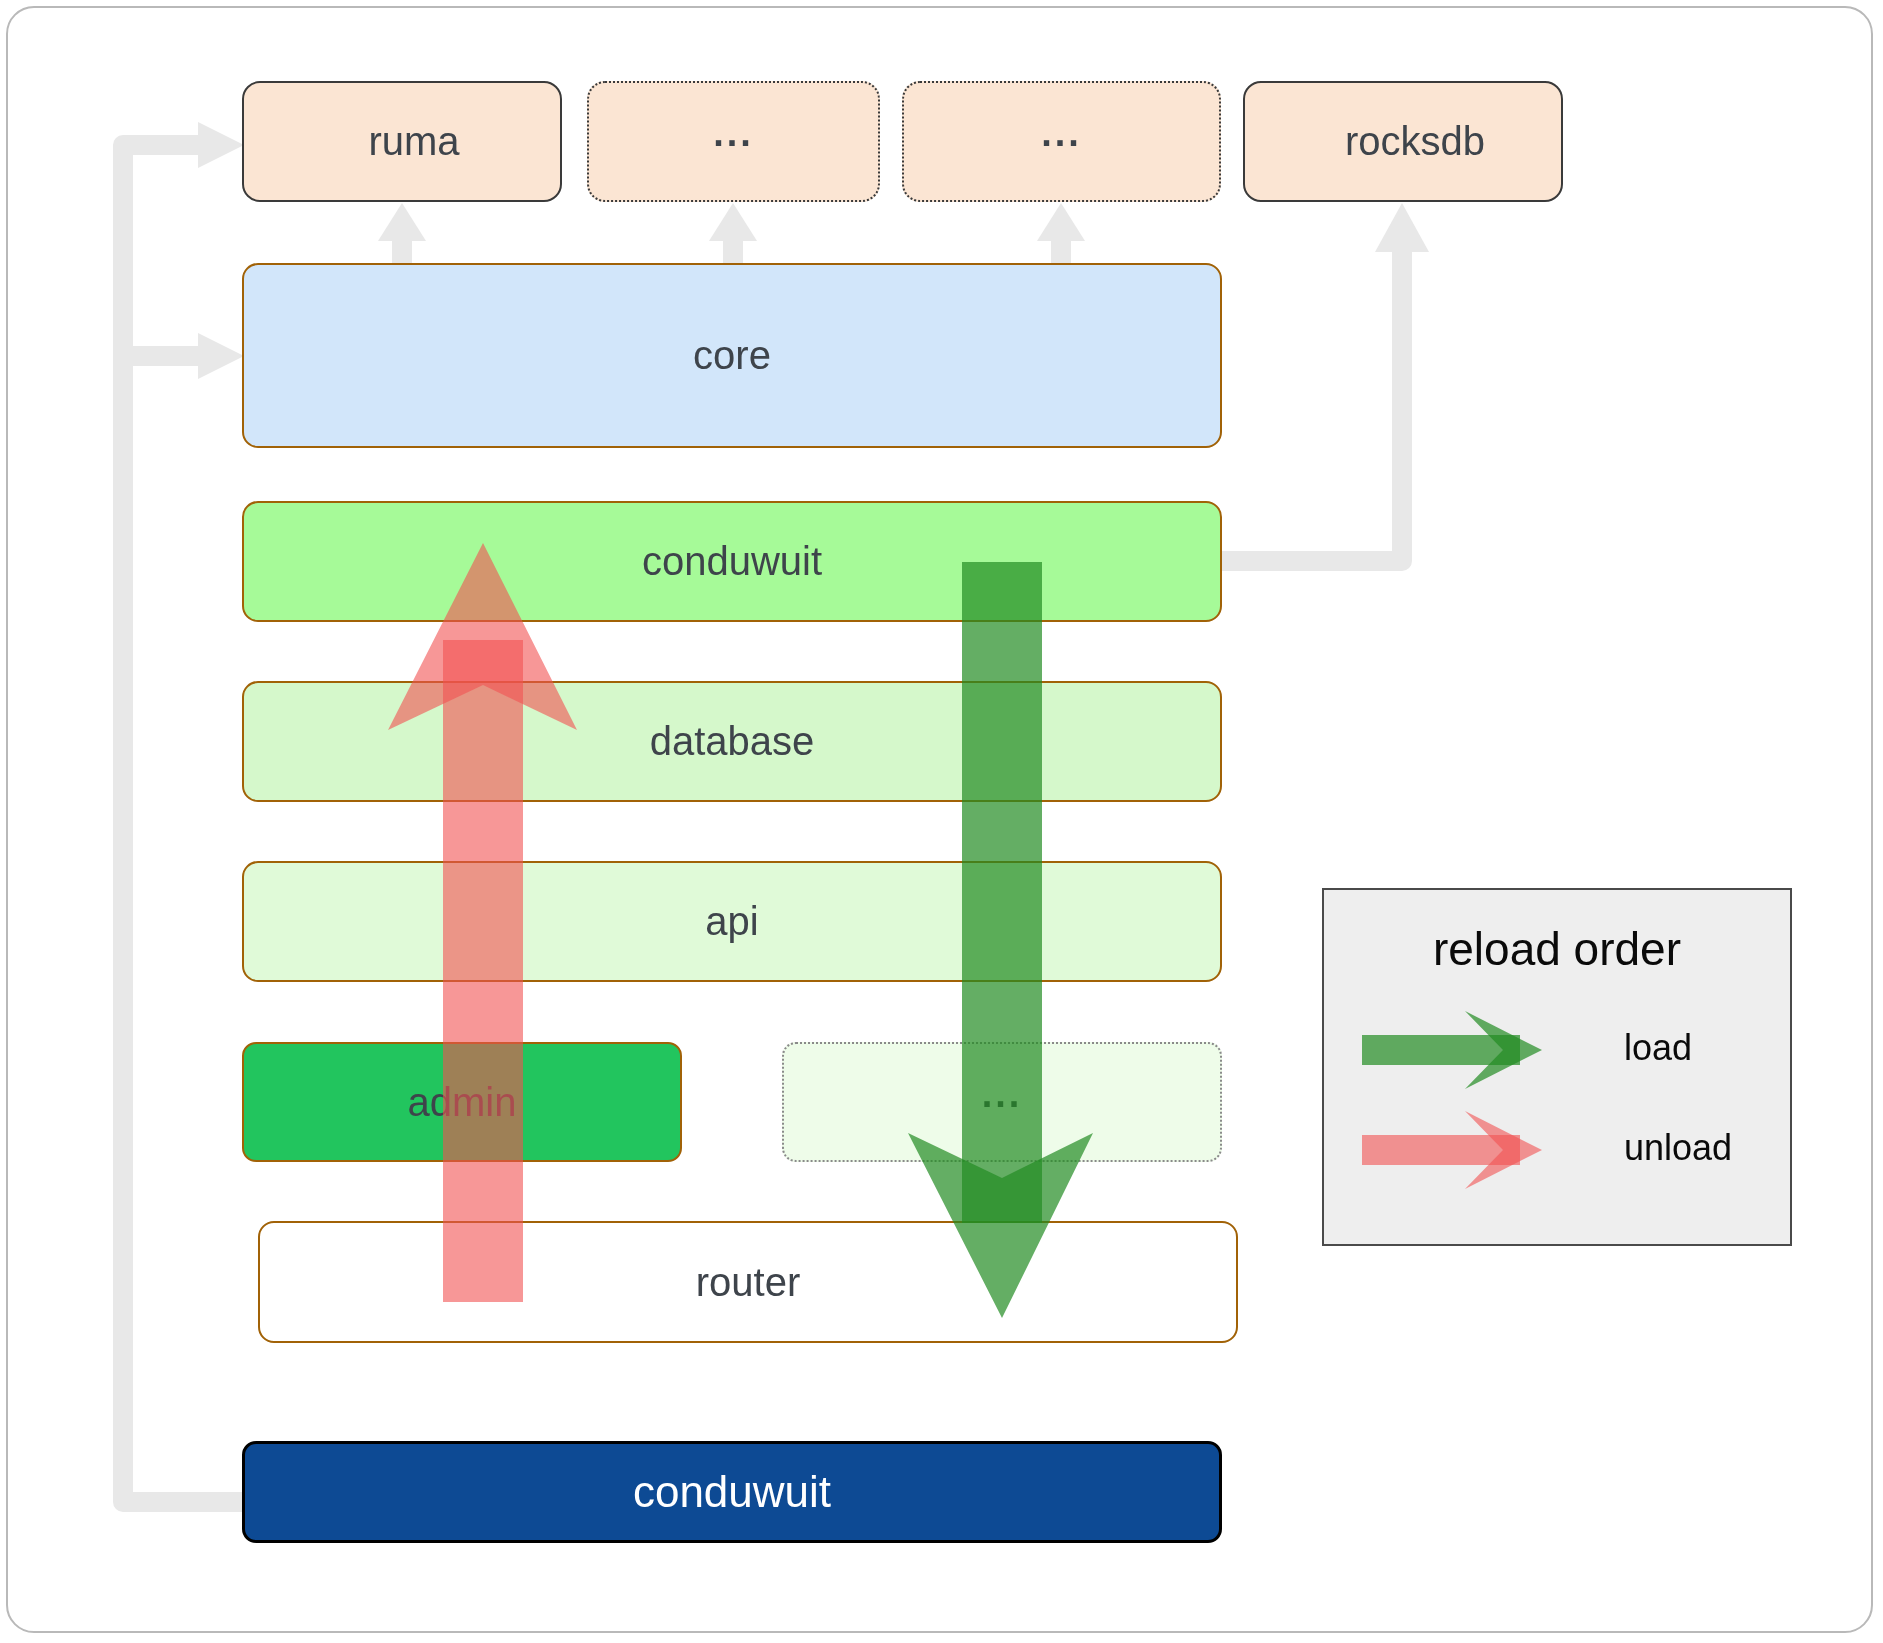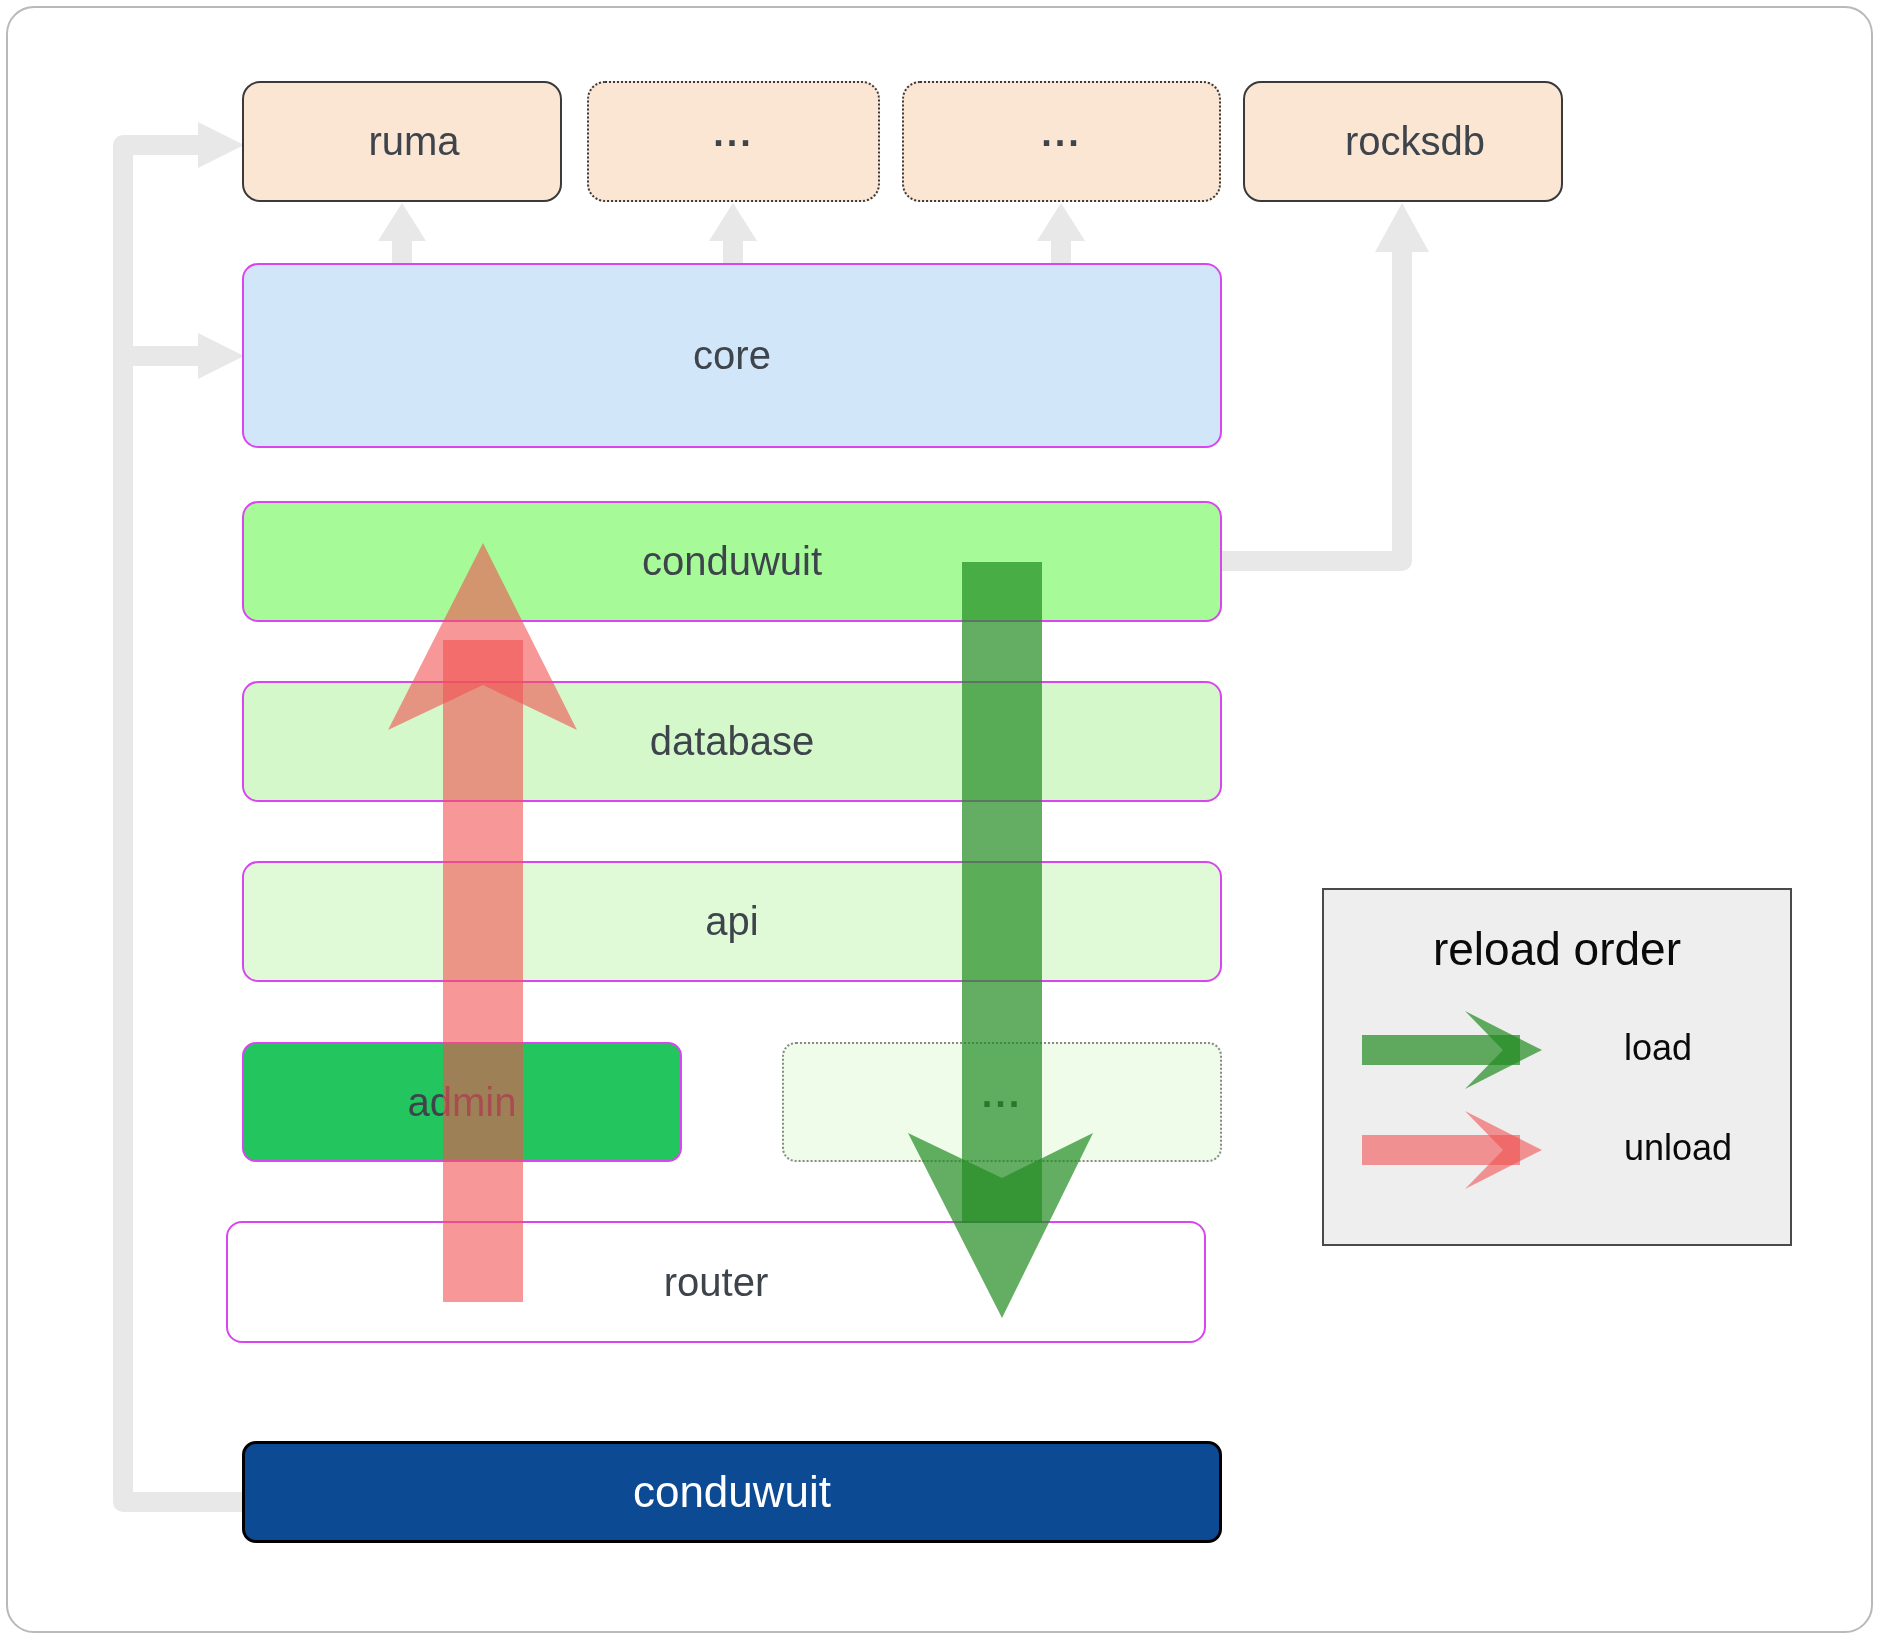--- a/index.html
+++ b/index.html
@@ -44,36 +44,36 @@
     background: #fbe5d3;
     border: 2.5px solid #3a3a3a;
     border-radius: 18px;
     padding-left: 24px;
   }
   .peach-dotted {
     background: #fbe5d3;
     border: 2px dotted #3a3a3a;
     border-radius: 18px;
   }
-  .gray-border { border: 2px solid #d946ef; justify-content: center; }
+  .gray-border { border: 2px solid #a16207; justify-content: center; }
   .dots {
     font-weight: 700;
     font-size: 38px;
     letter-spacing: 3px;
     transform: translateY(-8px);
     color: #3e444b;
   }
   .box-core     { left: 242px; top: 263px;  width: 980px; height: 185px; background: #d2e6fa; }
   .box-database { left: 242px; top: 501px;  width: 980px; height: 121px; background: #a6fa98; }
   .box-service  { left: 242px; top: 681px;  width: 980px; height: 121px; background: #d5f8cb; }
   .box-api      { left: 242px; top: 861px;  width: 980px; height: 121px; background: #e0fad8; }
   .box-admin    { left: 242px; top: 1042px; width: 440px; height: 120px; background: #22c55e; border-radius: 14px; }
   .box-admin-dots { left: 782px; top: 1042px; width: 440px; height: 120px; background: #eefce9;
                     border: 2px dotted #8a8a8a !important; border-radius: 14px; }
-  .box-router   { left: 226px; top: 1221px; width: 980px; height: 122px; background: #ffffff; }
+  .box-router   { left: 258px; top: 1221px; width: 980px; height: 122px; background: #ffffff; }
   .box-conduwuit {
     left: 242px; top: 1441px; width: 980px; height: 102px;
     background: #0d4a94;
     border: 3px solid #000000;
     border-radius: 14px;
     color: #ffffff;
     font-size: 44px;
   }
   .box-ruma     { left: 242px;  top: 81px; width: 320px; height: 121px; }
   .box-dots1    { left: 587px;  top: 81px; width: 293px; height: 121px; }

